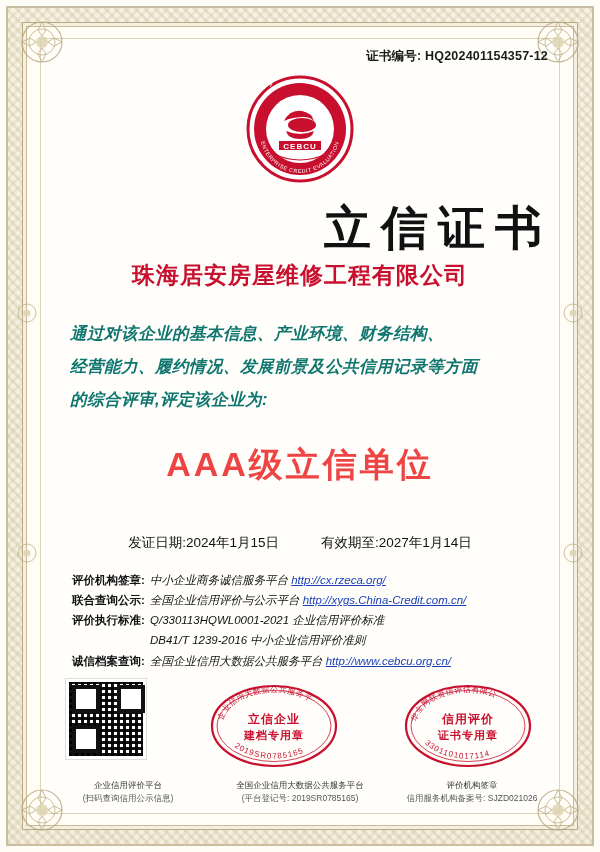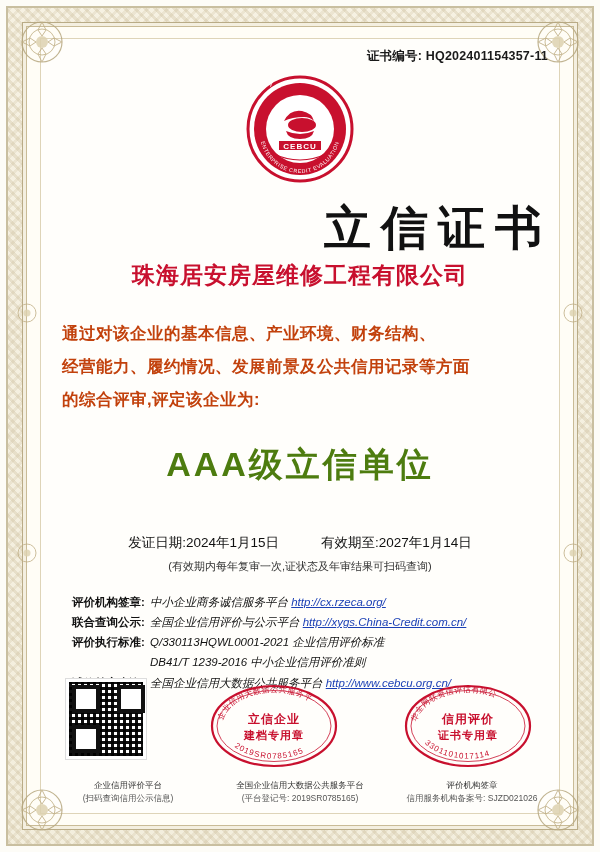--- a/index.html
+++ b/index.html
@@ -97,32 +97,33 @@
   }
   .company {
     text-align: center;
     font-family: "Liberation Serif", serif;
     font-size: 23px;
     font-weight: bold;
     color: #c8102e;
     letter-spacing: 1px;
   }
   .body-text {
-    margin: 26px 14px 0 14px;
+    margin: 26px 14px 0 22px;
     font-size: 16.5px;
     line-height: 2.0;
-    color: #c2410c;
+    color: #0f766e;
     text-align: justify;
     font-weight: bold;
     letter-spacing: .5px;
+    font-style: italic;
   }
   .body-text .line { display: block; }
   .grade {
     text-align: center;
-    color: #4d7c0f;
+    color: #ef4444;
     font-weight: bold;
     font-size: 34px;
     letter-spacing: 3px;
     margin-top: 26px;
     font-family: "Liberation Sans", sans-serif;
   }
   .dates {
     display: flex;
     justify-content: center;
     gap: 42px;
@@ -285,21 +286,21 @@
     <svg width="26" height="26" viewBox="0 0 26 26">
         <circle cx="13" cy="13" r="9" fill="none" stroke="#bfae85"></circle>
         <circle cx="13" cy="13" r="3.5" fill="#ddd2b0"></circle>
       </svg>
   </div>
 
   <div class="content">
 
     <div class="cert-no">
       <span>证书编号:</span>
-      <span>HQ202401154357-11</span>
+      <span>HQ202401154357-12</span>
     </div>
 
     <div class="seal-wrap">
       <div class="emblem">
         <svg width="108" height="108" viewBox="0 0 108 108">
           <circle cx="54" cy="54" r="52" fill="#ffffff" stroke="#c8102e" stroke-width="3"></circle>
           <circle cx="54" cy="54" r="46" fill="#c8102e"></circle>
           <circle cx="54" cy="54" r="34" fill="#ffffff"></circle>
           <path id="arcTop" d="M54,18 m-30,0 a30,30 0 0,1 60,0" fill="none"></path>
           <text font-size="8.5" fill="#ffffff" font-family="'Liberation Sans',sans-serif" letter-spacing="2">
@@ -337,21 +338,20 @@
 
     <div class="dates">
       <div>
         <span>发证日期:</span><span>2024年1月15日</span>
       </div>
       <div>
         <span>有效期至:</span><span>2027年1月14日</span>
       </div>
     </div>
 
-    <div class="note">(有效期内每年复审一次,证状态及年审结果可扫码查询)</div>
 
     <div class="info">
       <div class="info-row">
         <span class="info-label">评价机构签章:</span>
         <span class="info-val">
           <span>中小企业商务诚信服务平台 </span><a class="link" href="#">http://cx.rzeca.org/</a>
         </span>
       </div>
       <div class="info-row">
         <span class="info-label">联合查询公示:</span>

